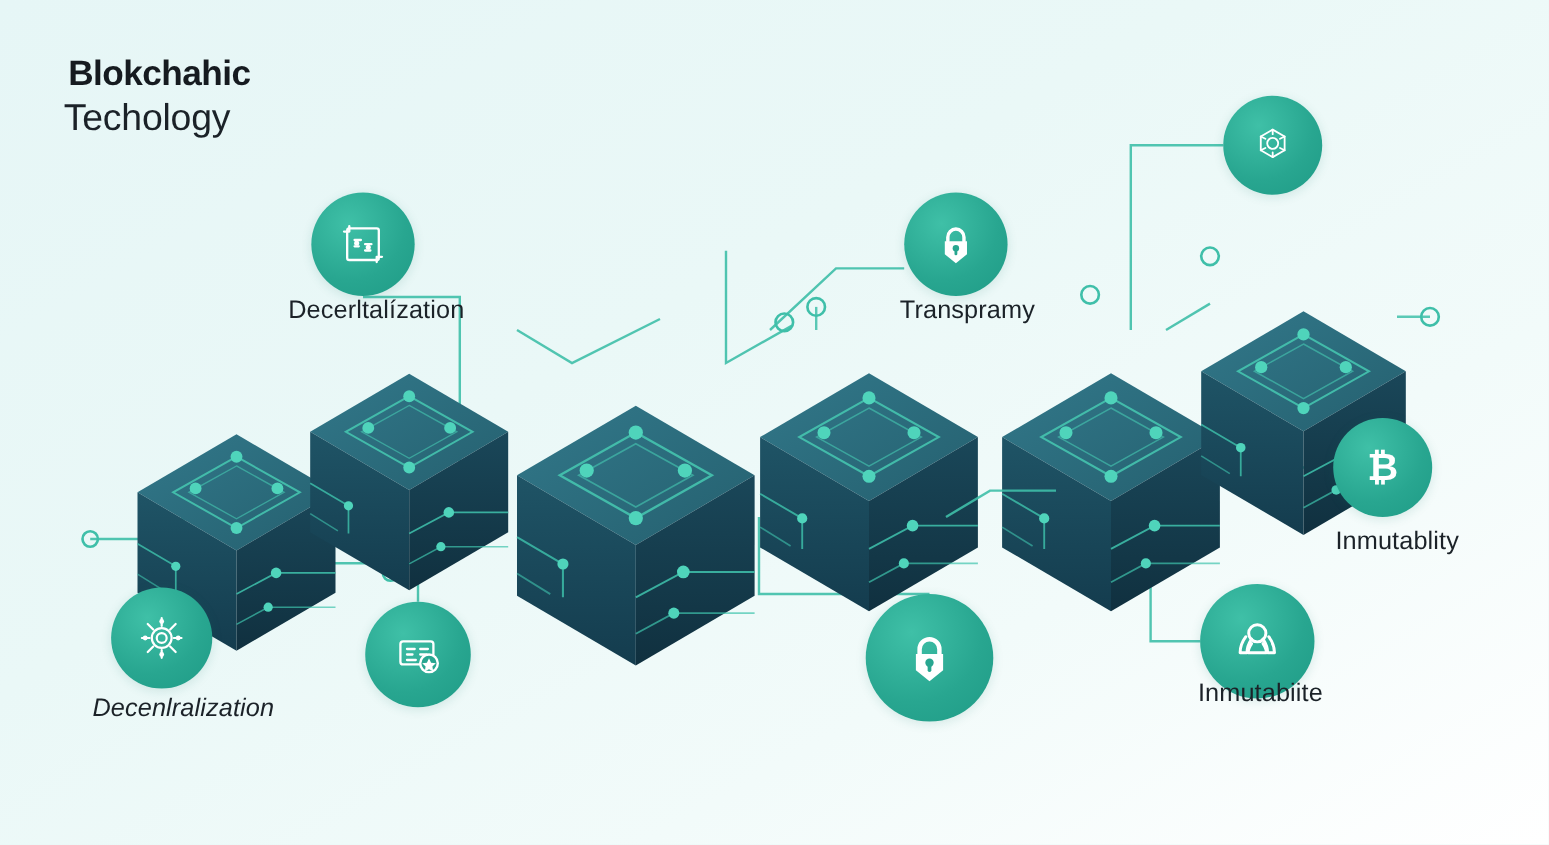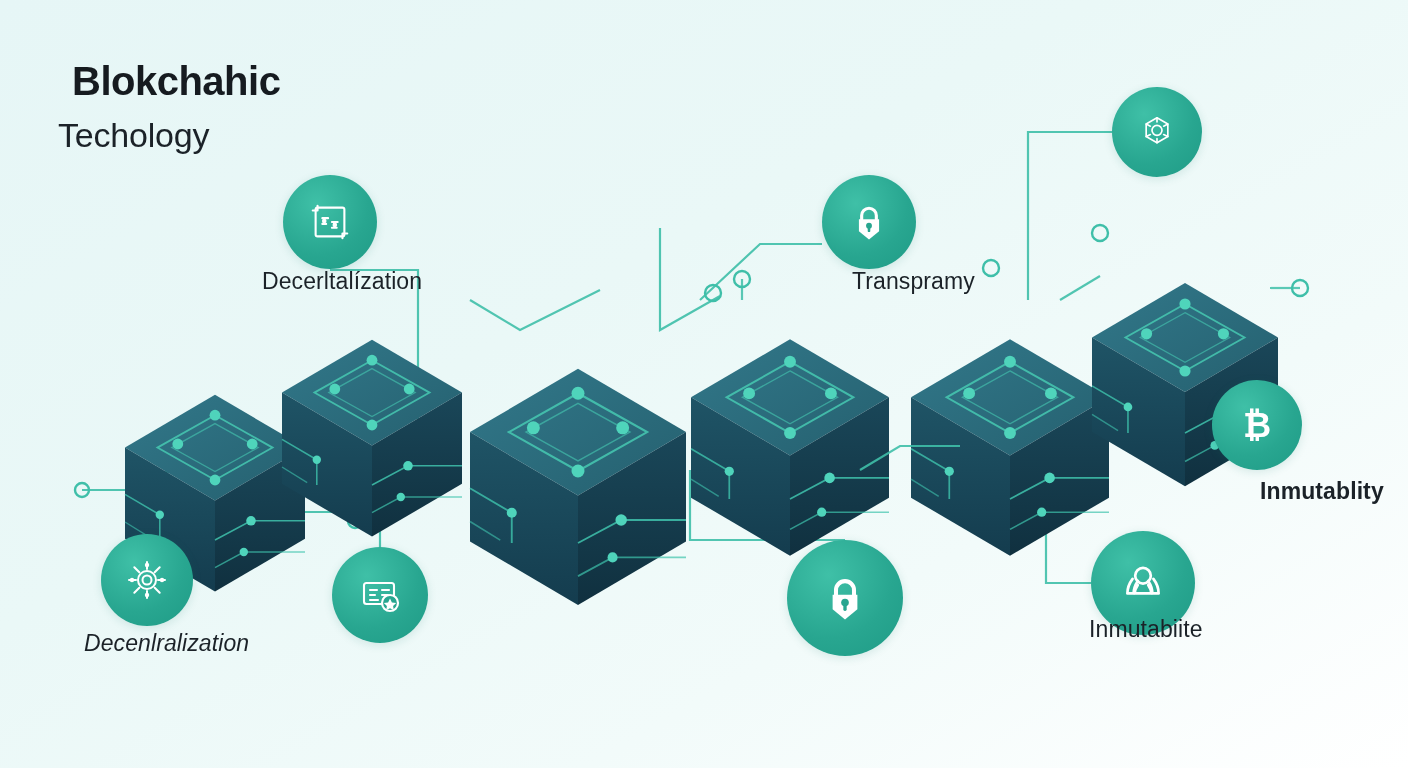--- a/index.html
+++ b/index.html
@@ -9,22 +9,22 @@
     background:#e9f7f6;
   }
   #stage{
     position:relative;width:1408px;height:768px;
     background:linear-gradient(150deg,#e6f6f6 0%,#eaf8f7 40%,#f2fbfa 70%,#ffffff 100%);
   }
   #art{position:absolute;inset:0;width:1408px;height:768px;}
 
   .title-block{position:absolute;left:58px;top:46px;}
   .title-main{
-    font-size:40px;font-weight:bold;color:#161b20;
-    letter-spacing:-0.5px;line-height:1.06;margin:14px;
+    font-size:32px;font-weight:bold;color:#161b20;
+    letter-spacing:-0.5px;line-height:1.06;margin:4px;
   }
   .title-sub{
     font-size:34px;font-weight:400;color:#1b2228;
     letter-spacing:-0.2px;line-height:1.12;margin:2px 0 0 0;
   }
 
   .node{position:absolute;}
   .node-circle{
     position:absolute;border-radius:50%;
     background:radial-gradient(circle at 36% 30%,#3fc0a7 0%,#28a690 58%,#1f9b86 100%);
@@ -161,38 +161,38 @@
       </div>
       <div class="node">
         <div class="node-circle" style="left: 822px; top: 175px; width: 94px; height: 94px;">
           <svg width="44" height="44" viewBox="0 0 48 48">
       <path d="M16 21v-4a8 8 0 0 1 16 0v4" fill="none" stroke="#fff" stroke-width="3.4" stroke-linecap="round"></path>
       <path d="M13 21h22v13l-11 9-11-9z" fill="#fff"></path>
       <circle cx="24" cy="28" r="3.2" fill="#28a690"></circle>
       <rect x="22.6" y="29" width="2.8" height="6" rx="1.3" fill="#28a690"></rect>
     </svg>
         </div>
-        <div class="node-label" style="left: 818px; top: 268px; margin-left: 34px;">Transpramy</div>
+        <div class="node-label" style="left: 818px; top: 268px;">Transpramy</div>
       </div>
       <div class="node">
         <div class="node-circle" style="left: 1112px; top: 87px; width: 90px; height: 90px;">
           <svg width="40" height="40" viewBox="0 0 48 48" fill="none" stroke="#fff" stroke-width="2" stroke-linecap="round" stroke-linejoin="round">
       <path d="M24 7l13 7.5v15L24 37 11 29.5v-15z"></path>
       <circle cx="24" cy="22" r="6"></circle>
       <path d="M24 7v5M11 14.5l5 2.5M37 14.5l-5 2.5M24 37v-5M11 29.5l5-2.5M37 29.5l-5-2.5"></path>
     </svg>
         </div>
       </div>
       <div class="node">
         <div class="node-circle" style="left: 1212px; top: 380px; width: 90px; height: 90px;">
           <svg width="46" height="46" viewBox="0 0 48 48">
       <text x="24" y="36" text-anchor="middle" font-family="DejaVu Sans, sans-serif" font-size="36" font-weight="bold" fill="#fff">₿</text>
     </svg>
         </div>
-        <div class="node-label" style="left: 1260px; top: 478px; font-weight: bold;">Inmutablity</div>
+        <div class="node-label" style="left: 1214px; top: 478px;">Inmutablity</div>
       </div>
       <div class="node">
         <div class="node-circle" style="left: 101px; top: 534px; width: 92px; height: 92px;">
           <svg width="48" height="48" viewBox="0 0 48 48" fill="none" stroke="#fff" stroke-width="2" stroke-linecap="round">
       <circle cx="24" cy="24" r="9"></circle>
       <circle cx="24" cy="24" r="4.5"></circle>
       <g>
         <path d="M24 6v7M24 35v7M6 24h7M35 24h7M11.3 11.3l5 5M31.7 31.7l5 5M36.7 11.3l-5 5M16.3 31.7l-5 5"></path>
       </g>
       <circle cx="24" cy="9" r="2.2" fill="#fff" stroke="none"></circle>

